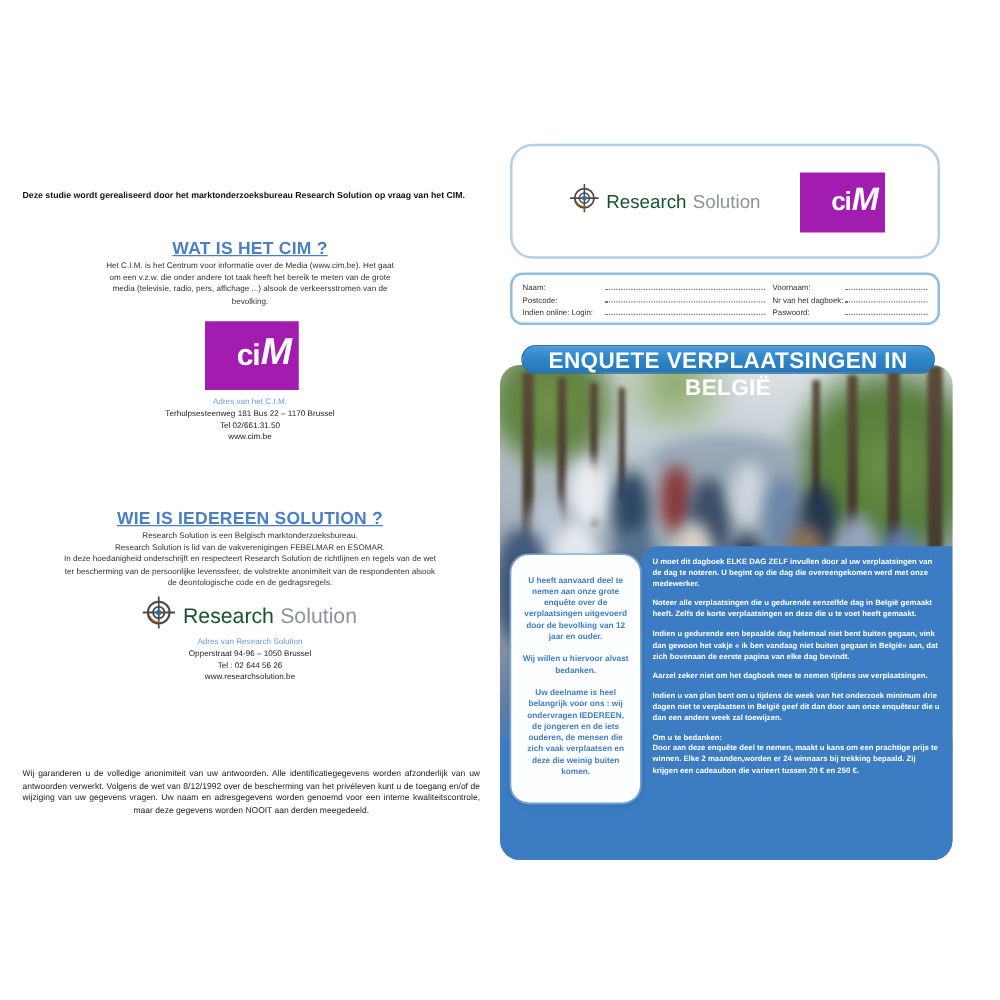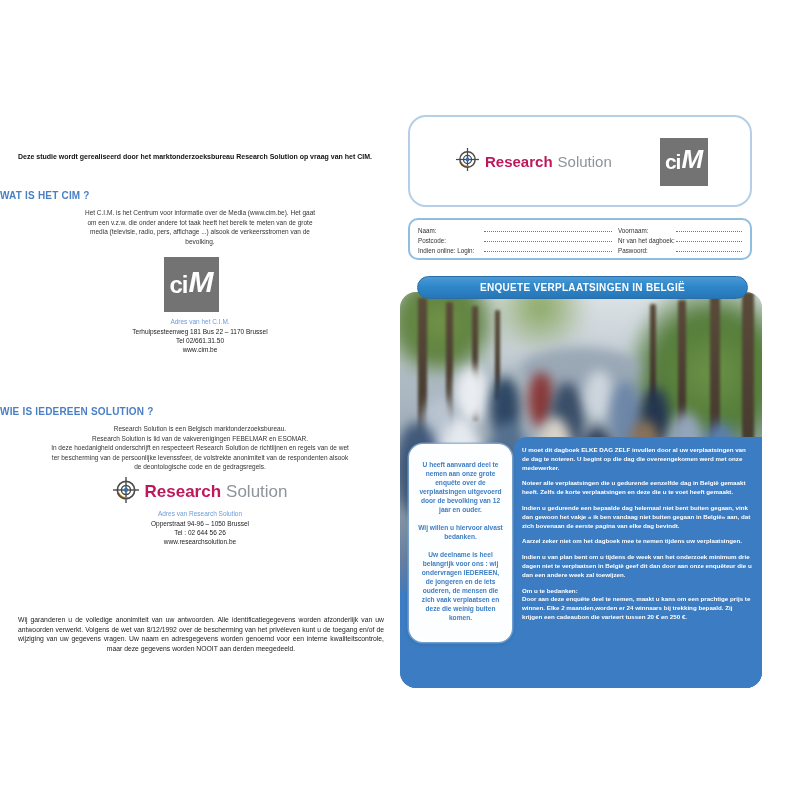--- a/index.html
+++ b/index.html
@@ -1,49 +1,49 @@
 <!DOCTYPE html>
 <html><head>
 <meta charset="utf-8">
 <style>
   html,body{margin:0;padding:0;}
   body{width:800px;height:800px;background:#ffffff;position:relative;
        font-family:"Liberation Sans",sans-serif;color:#222;overflow:hidden;}
   .abs{position:absolute;}
   
   .intro{left:18px;top:153px;width:366px;font-size:7px;font-weight:bold;color:#111;}
-  .sec-title{left:0;width:400px;font-size:10px;font-weight:bold;
-             color:#4a7fc6;letter-spacing:.2px;}
+  .sec-title{left:0;width:400px;text-align:center;font-size:14px;font-weight:bold;
+             color:#4a7fc6;text-decoration:underline;letter-spacing:.2px;}
   .body-c{text-align:center;font-size:6.5px;line-height:9.5px;color:#333;}
   .addr-label{width:400px;left:0;text-align:center;font-size:6.5px;color:#6b9bd8;}
   .addr-lines{width:400px;left:0;text-align:center;font-size:6.5px;line-height:9px;color:#222;}
-  .cim-logo{background:#737373;color:#fff;display:flex;align-items:center;
-            justify-content:center;font-weight:bold;}
+  .cim-logo{background:#a21caf;color:#fff;display:flex;align-items:center;
+            justify-content:center;font-weight:bold;padding-left:20px;}
   .cim-logo .ci{font-size:24px;letter-spacing:-1px;}
   .cim-logo .em{font-size:30px;font-style:italic;margin-left:1px;transform:translateY(-3px);}
   .rs-logo{display:flex;align-items:center;justify-content:center;gap:6px;}
-  .rs-bold{font-weight:bold;color:#be185d;text-align:right;}
+  .rs-bold{font-weight:normal;color:#14532d;text-align:right;}
   .rs-light{color:#8d949b;margin-left:5px;}
   .footer{left:18px;top:615px;width:366px;font-size:6.8px;line-height:9.5px;
           text-align:justify;text-align-last:center;color:#222;}
   
   .header-card{left:408px;top:115px;width:344px;height:92px;background:#fff;
                border:2px solid #b5cfe6;border-radius:18px;box-sizing:border-box;
                display:flex;align-items:center;}
   .form-card{left:408px;top:218px;width:344px;height:42px;border:2px solid #8fbede;
              border-radius:10px;box-sizing:border-box;padding:4px 8px;
              display:flex;flex-direction:column;justify-content:space-between;}
   .frow{display:flex;align-items:flex-end;font-size:6.3px;color:#333;height:10px;}
   .flabel{width:66px;}
   .fdots-l{width:128px;border-bottom:1px dotted #777;margin:0 6px 2px 0;height:8px;}
   .flabel-r{width:58px;}
   .fdots-r{flex:1;border-bottom:1px dotted #777;margin:0 0 2px 0;height:8px;}
   .banner{left:417px;top:276px;width:331px;height:23px;border-radius:12px;z-index:6;
           background:linear-gradient(180deg,#4b9ad6 0%,#2f87ca 45%,#2676b6 100%);
-          border:1px solid #2a6da8;color:#fff;font-weight:bold;font-size:10px;
+          border:1px solid #2a6da8;color:#fff;font-weight:bold;font-size:18px;
           text-align:center;line-height:22px;letter-spacing:.3px;box-sizing:border-box;}
   .photo{left:400px;top:292px;width:362px;height:396px;border-radius:16px;overflow:hidden;
          background:linear-gradient(180deg,#c4ced4 0%,#b3bfc7 18%,#a2afba 34%,#8d9ca9 52%,#7b8c9c 70%,#6d8095 85%);
          z-index:1;}
   .layer{position:absolute;}
   .blob{position:absolute;border-radius:50%;filter:blur(6px);}
   .trunk{position:absolute;background:linear-gradient(#5a4a39,#3d342a);filter:blur(1.5px);border-radius:2px;}
   .fol{position:absolute;filter:blur(8px);border-radius:50%;}
   .blend{left:0;right:0;top:220px;height:90px;
          background:linear-gradient(180deg,rgba(120,140,160,0) 0%,rgba(80,115,165,.55) 55%,#3b7cc2 100%);}

